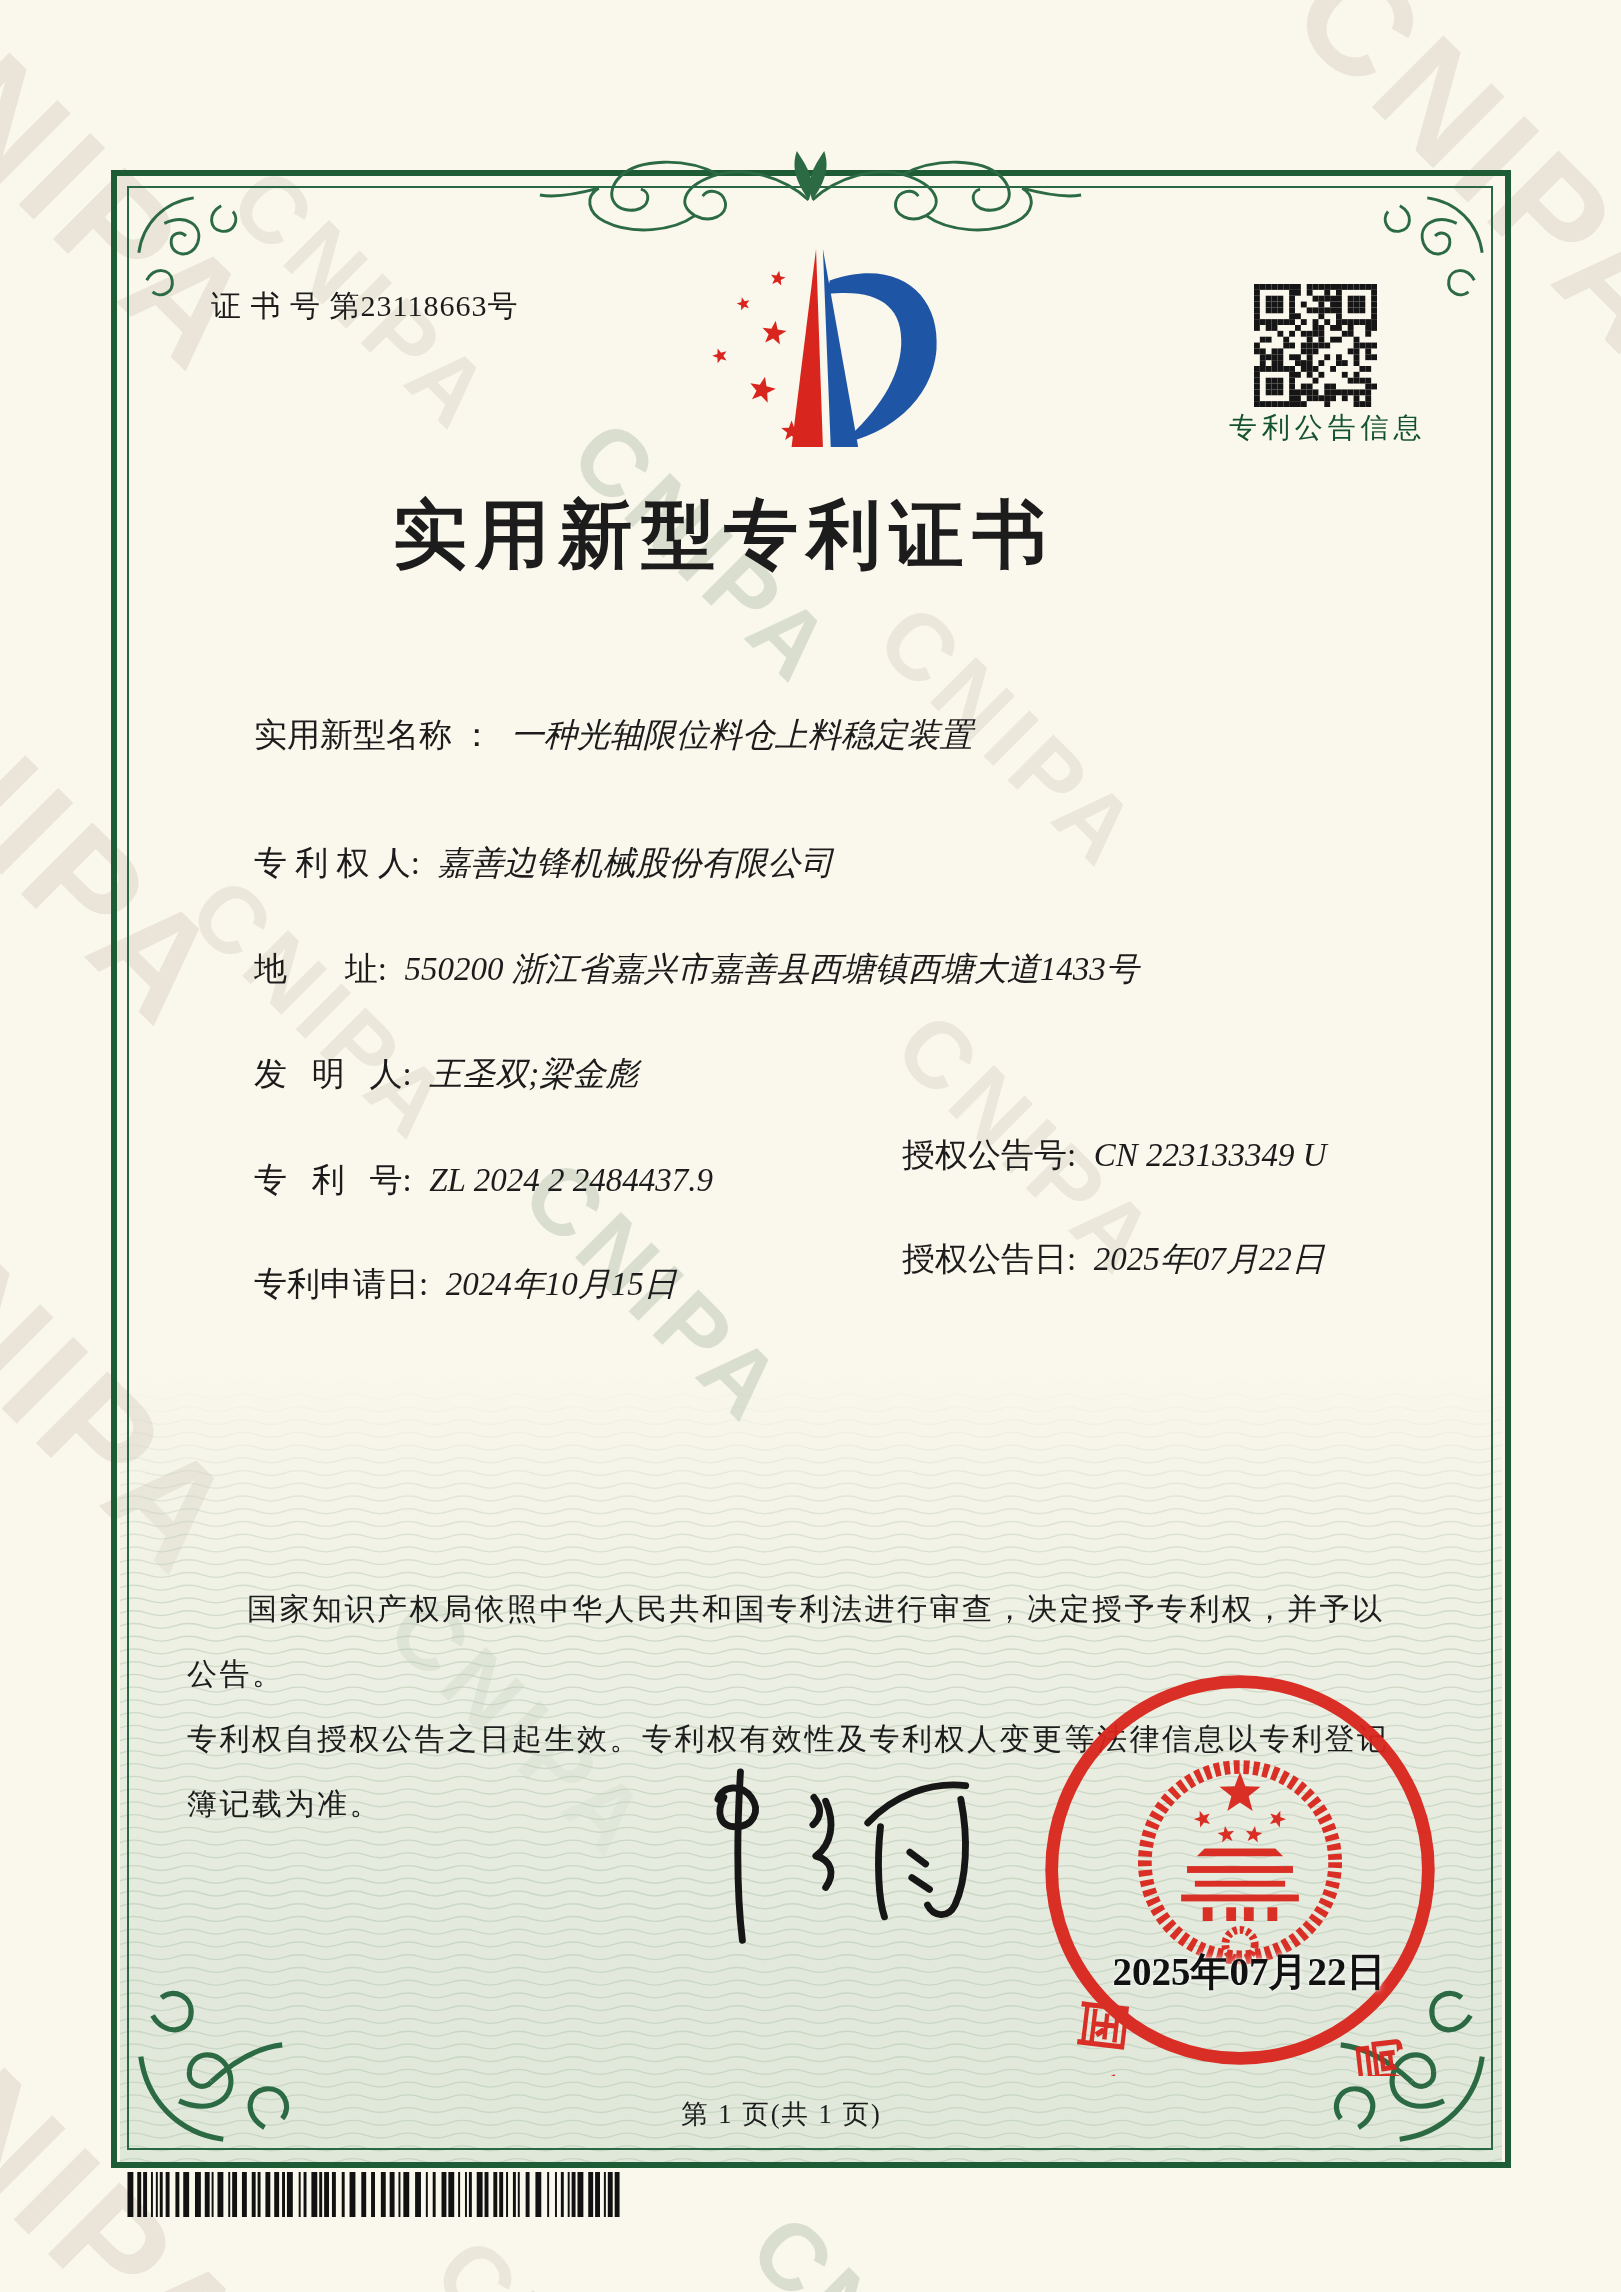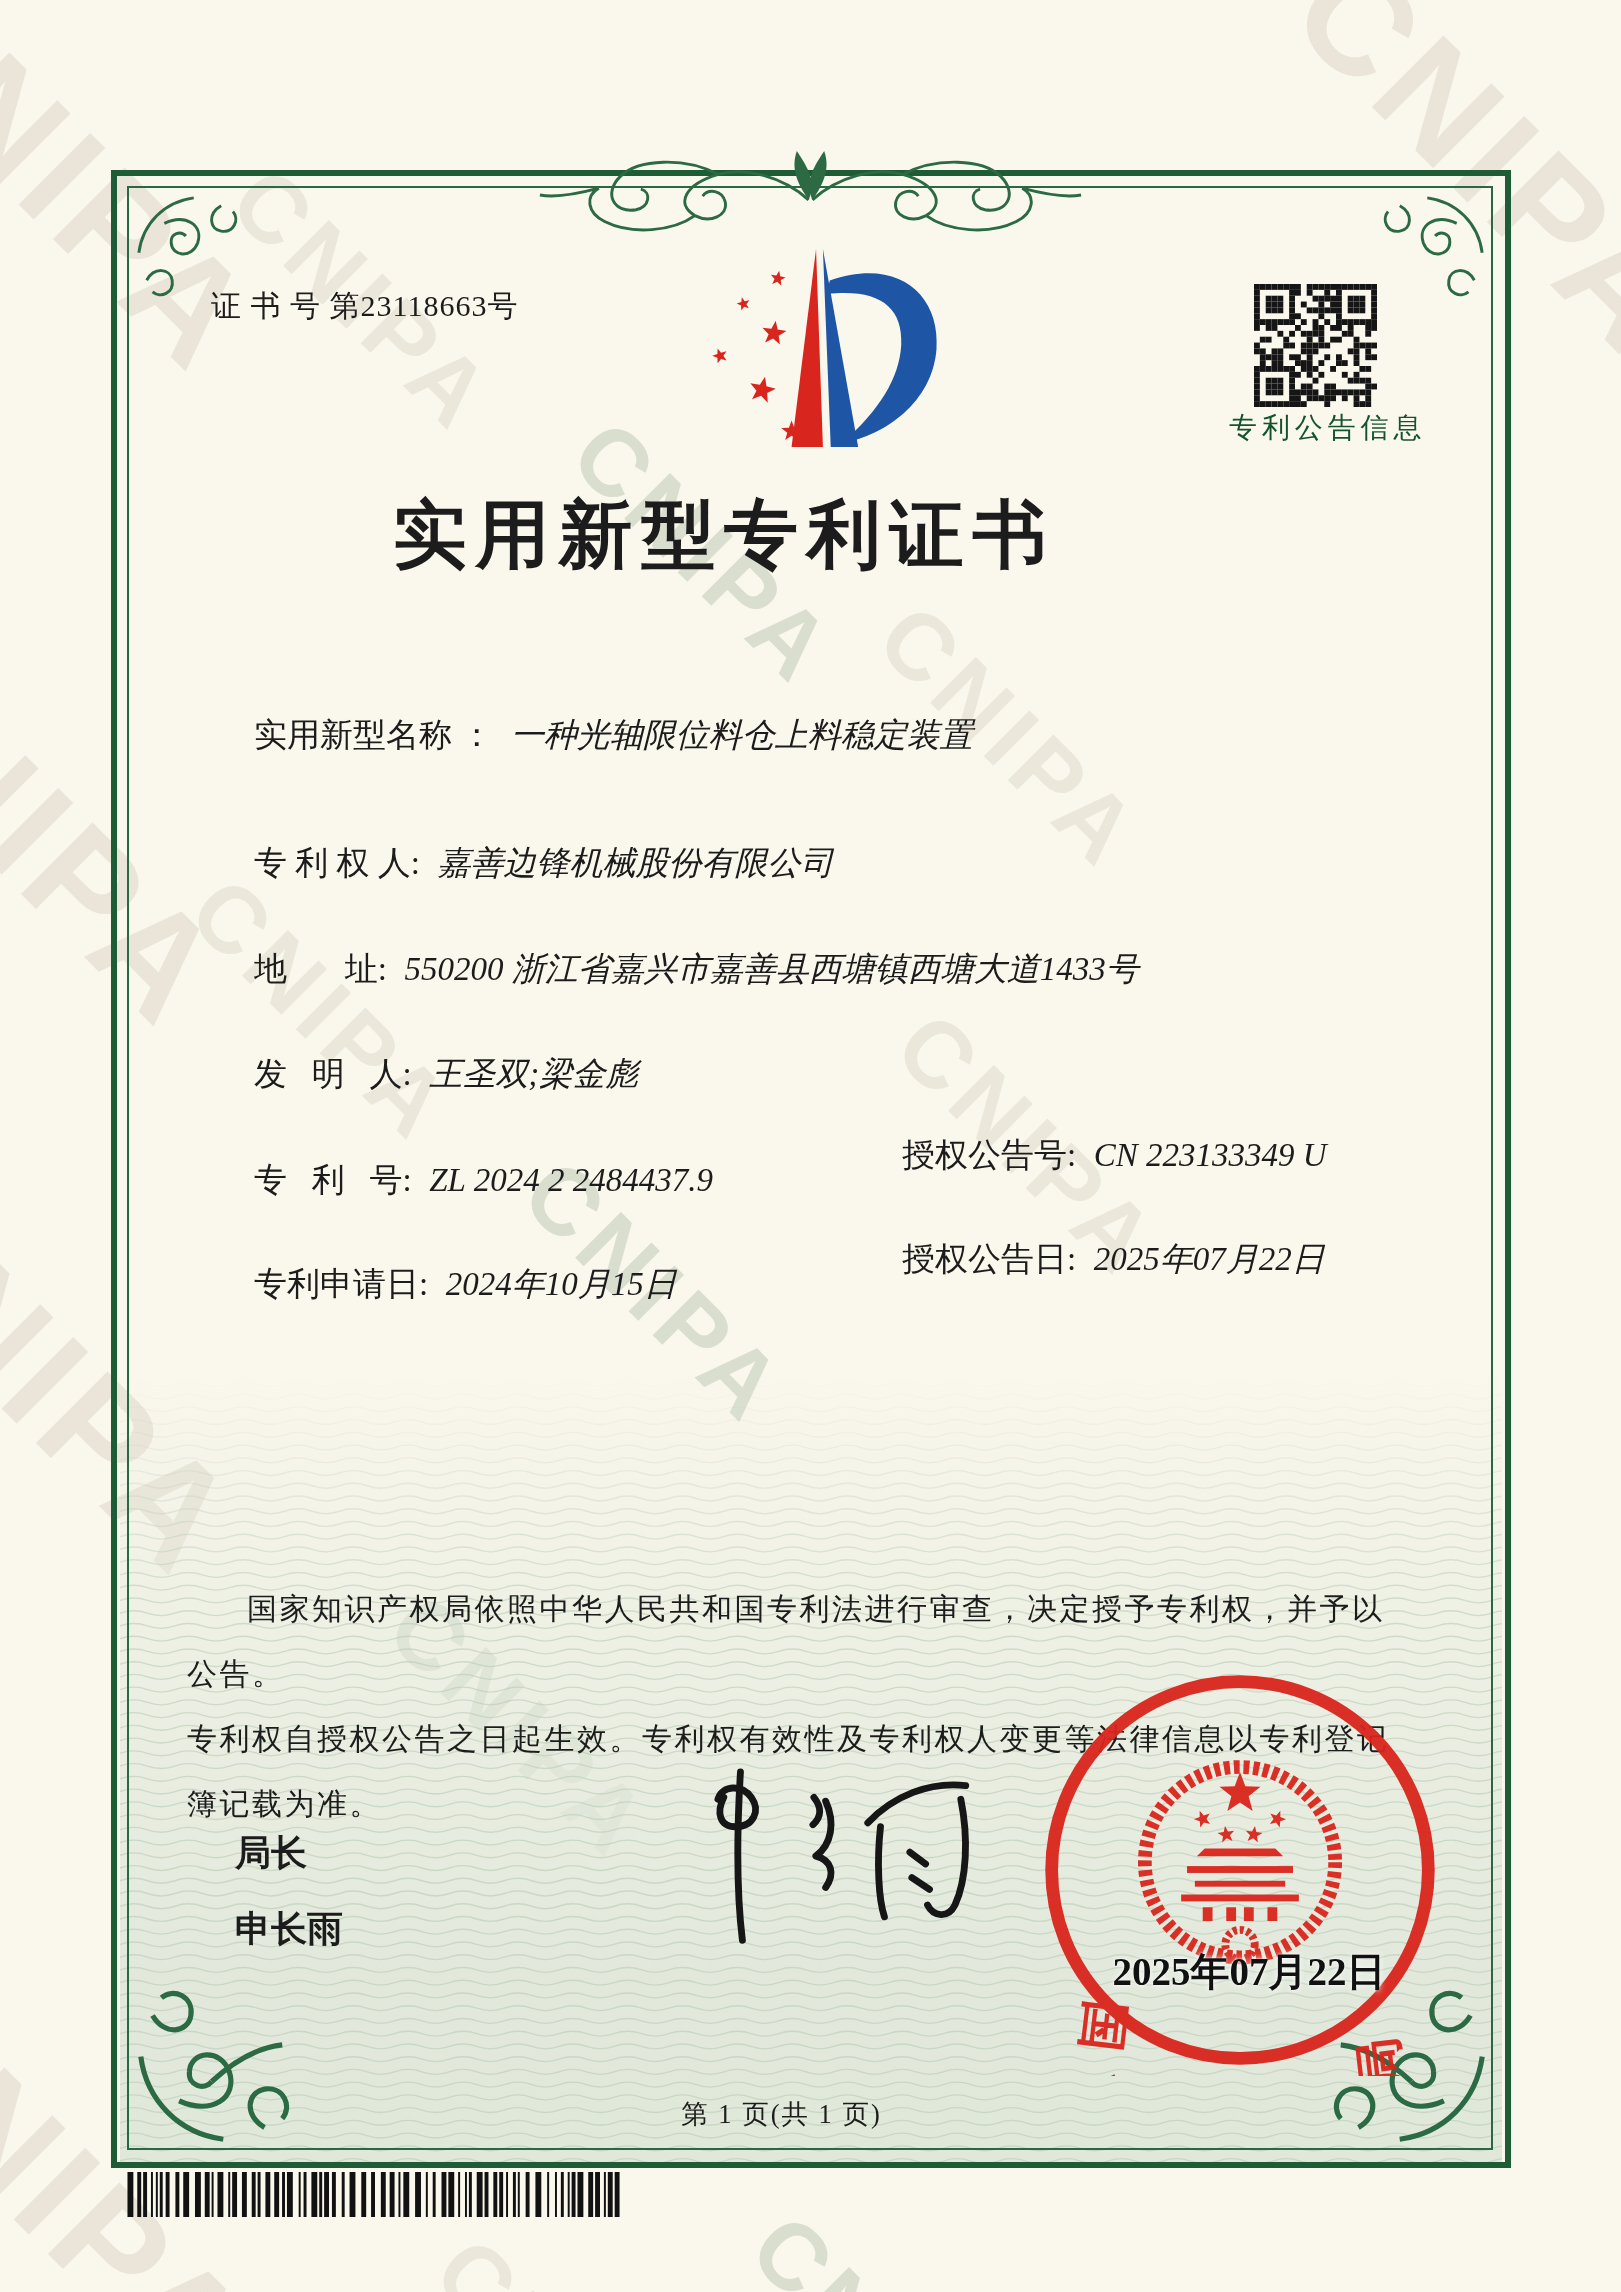--- a/index.html
+++ b/index.html
@@ -486,24 +486,20 @@
   <div class="row" style="top:1225px">
     <span class="lab">专利申请日:</span><span class="val">2024年10月15日</span>
     <span class="rcol"><span class="lab">授权公告日:</span><span class="val">2025年07月22日</span></span>
   </div>
 
   <div class="legal">
     <div class="l1">国家知识产权局依照中华人民共和国专利法进行审查，决定授予专利权，并予以公告。</div>
     <div class="l2">专利权自授权公告之日起生效。专利权有效性及专利权人变更等法律信息以专利登记簿记载为准。</div>
   </div>
 
-  <div class="signer">
-    <div>局长</div>
-    <div>申长雨</div>
-  </div>
 
   <svg class="signature" viewBox="0 0 340 200" width="333" height="196">
     <g fill="none" stroke="#161616" stroke-width="7" stroke-linecap="round" stroke-linejoin="round">
       <path d="M75,10 C72,60 70,125 77,182"></path>
       <path d="M58,36 C50,52 54,66 70,66 C88,66 96,50 86,36 C76,22 56,24 52,38"></path>
       <path d="M150,36 C158,46 158,56 149,64"></path>
       <path d="M162,40 C172,62 168,84 152,96 C168,100 172,114 162,128"></path>
       <path d="M205,62 C232,34 268,20 305,24"></path>
       <path d="M218,66 C214,102 216,140 222,158"></path>
       <path d="M300,38 C308,78 306,120 294,146 C287,160 272,158 266,146"></path>

